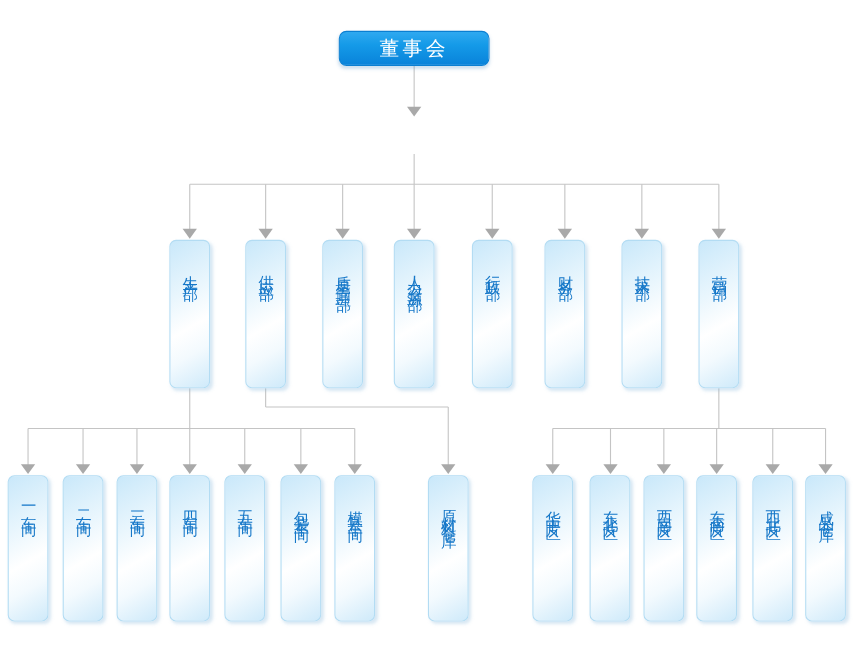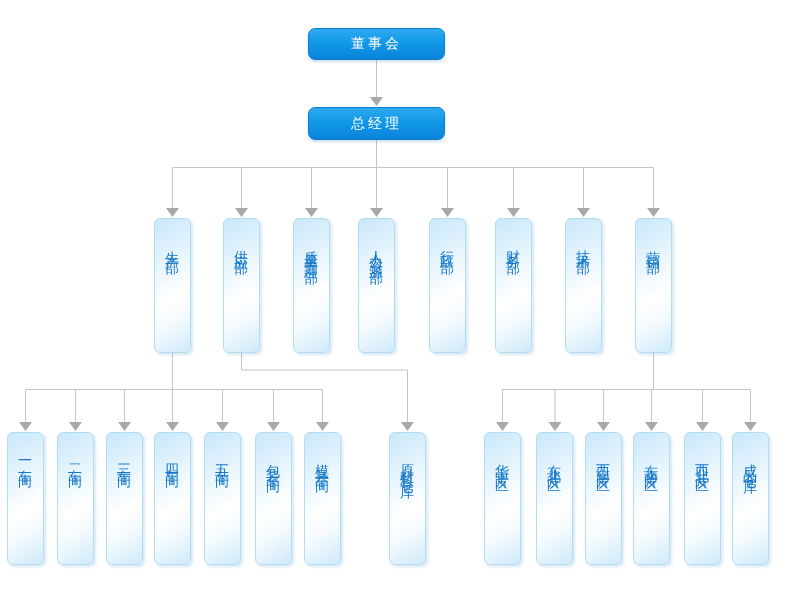--- a/index.html
+++ b/index.html
@@ -7,21 +7,21 @@
     position:relative;width:786px;height:592px;background:#ffffff;
     font-family:"DejaVu Sans","Liberation Sans",sans-serif;overflow:hidden;
   }
   #connectors{position:absolute;left:0;top:0;}
   .node{position:absolute;box-sizing:border-box;}
   .node.primary{
     width:137px;height:33px;border-radius:7px;
     background:linear-gradient(to bottom,#2fa9f0 0%,#149ae8 40%,#0983da 100%);
     border:1px solid #0a7fd2;
     color:#ffffff;display:flex;align-items:center;justify-content:center;
-    font-size:14px;letter-spacing:3px;
+    font-size:18px;letter-spacing:3px;
     box-shadow:0 2px 3px rgba(60,130,190,.25);
   }
   .node.vbox{
     width:37px;height:135px;border-radius:6px;
     border:1px solid #b3dcf3;
     background:linear-gradient(150deg,#c9e8fa 0%,#e9f6fd 35%,#ffffff 58%,#f3fafe 75%,#cfeafa 100%);
     box-shadow:2px 2px 3px rgba(140,185,220,.35);
     display:flex;justify-content:center;align-items:flex-start;padding-top:20px;
     color:#1577c8;font-size:14px;
   }
@@ -86,23 +86,20 @@
       <line x1="702.5" y1="389.5" x2="702.5" y2="423" stroke="#c4c4c4" stroke-width="1"></line>
       <polygon points="696,422 709,422 702.5,431" fill="#a9a9a9"></polygon>
       <line x1="750.5" y1="389.5" x2="750.5" y2="423" stroke="#c4c4c4" stroke-width="1"></line>
       <polygon points="744,422 757,422 750.5,431" fill="#a9a9a9"></polygon>
     </svg>
 
   <div class="node primary" style="left:308px;top:28px;height:32px">
     <span>董事会</span>
   </div>
 
-  <div class="node primary" style="left:308px;top:107px">
-    <span>总经理</span>
-  </div>
 
   <div class="node vbox" style="left:154px;top:218px">
     <span class="vlabel">生产部</span>
   </div>
   <div class="node vbox" style="left:223px;top:218px">
     <span class="vlabel">供应部</span>
   </div>
   <div class="node vbox" style="left:293px;top:218px">
     <span class="vlabel">质量管理部</span>
   </div>

